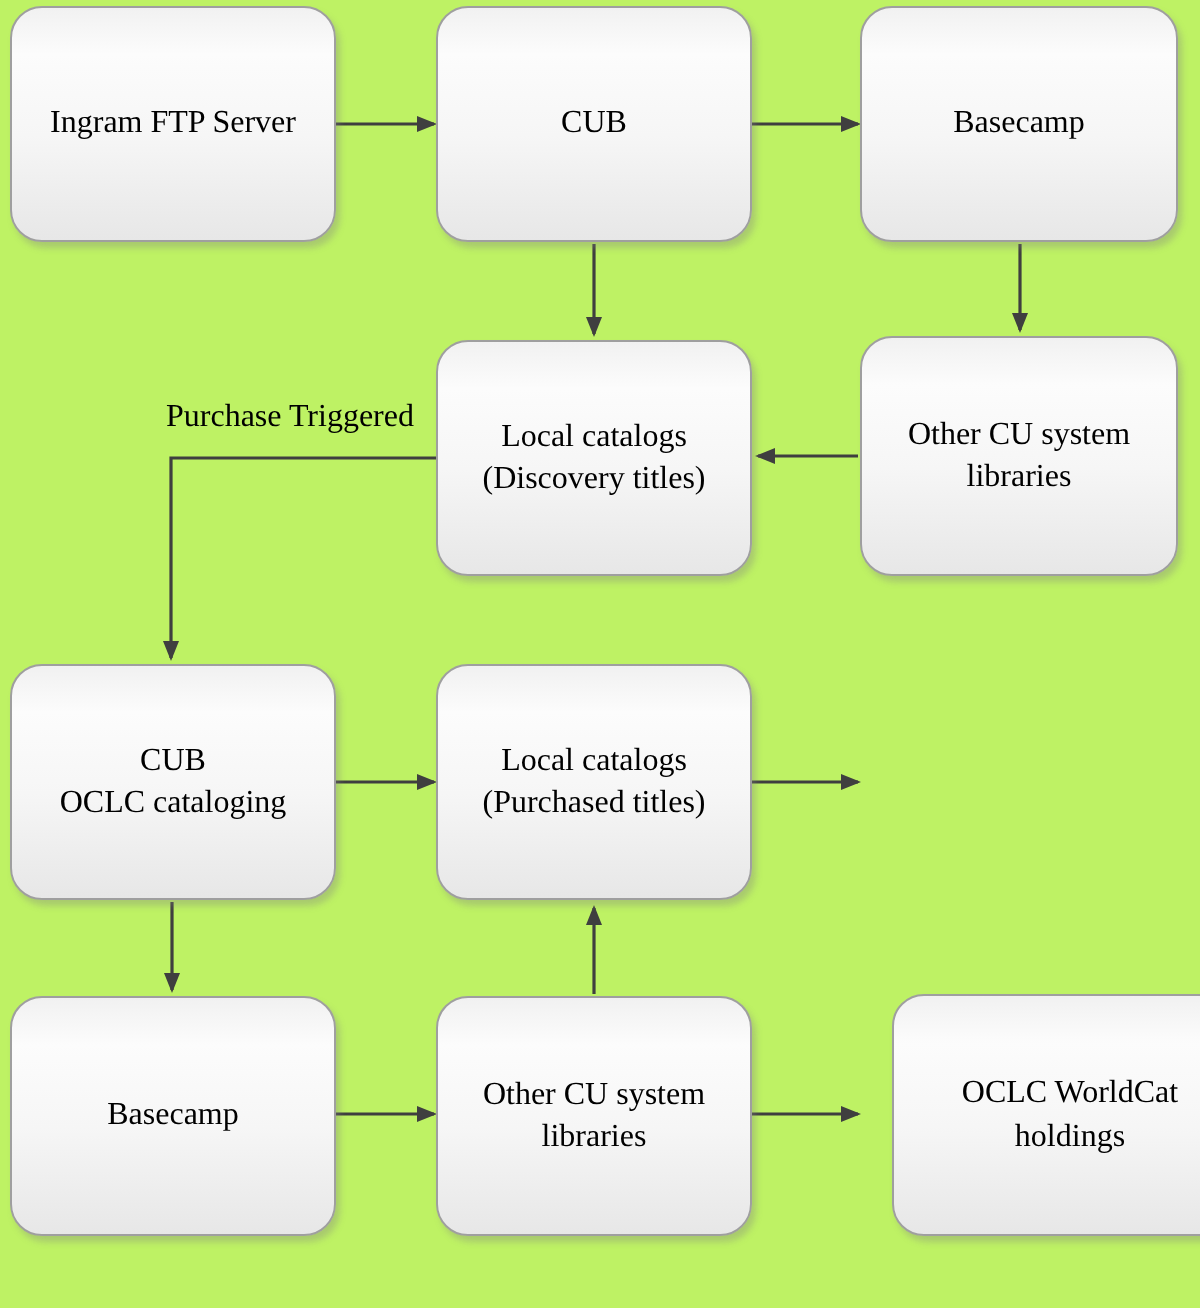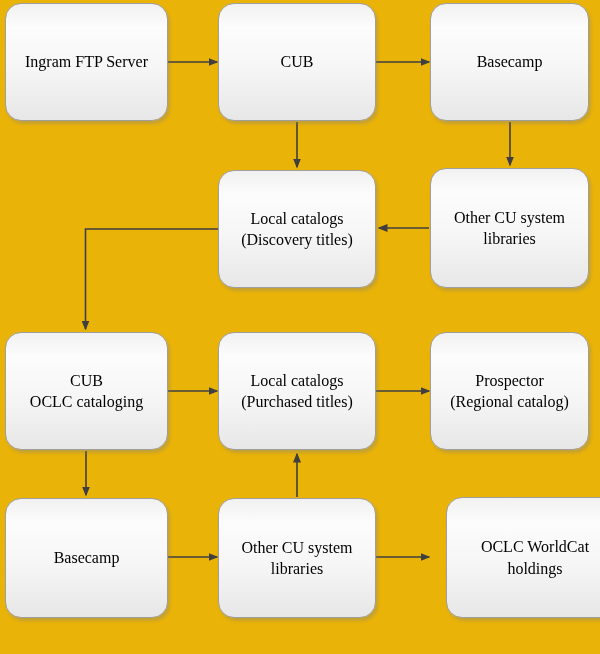--- a/index.html
+++ b/index.html
@@ -4,21 +4,21 @@
 <style>
   html, body {
     margin: 0;
     padding: 0;
     background: #ffffff;
   }
   #canvas {
     position: relative;
     width: 600px;
     height: 654px;
-    background: #eab308;
+    background: #bef264;
     font-family: "Liberation Serif", "DejaVu Serif", serif;
     color: #000000;
     overflow: hidden;
   }
   .node {
     position: absolute;
     box-sizing: border-box;
     border: 1px solid #9f9f9f;
     border-radius: 16px;
     background: linear-gradient(180deg, #f1f1f1 0%, #fcfcfc 20%, #f6f6f6 55%, #e7e7e7 100%);
@@ -115,31 +115,28 @@
 libraries</span>
   </div>
   <div class="node n-cub-oclc">
     <span>CUB
 OCLC cataloging</span>
   </div>
   <div class="node n-local-purchased">
     <span>Local catalogs
 (Purchased titles)</span>
   </div>
-  <div class="node n-prospector">
-    <span>Prospector
-(Regional catalog)</span>
-  </div>
   <div class="node n-basecamp-bottom">
     <span>Basecamp</span>
   </div>
   <div class="node n-other-cu-bottom">
     <span>Other CU system
 libraries</span>
   </div>
   <div class="node n-oclc-worldcat">
     <span>OCLC WorldCat
 holdings</span>
   </div>
 
+  <div id="edge-label">Purchase Triggered</div>
 
 
 </div>
 
 </body></html>

